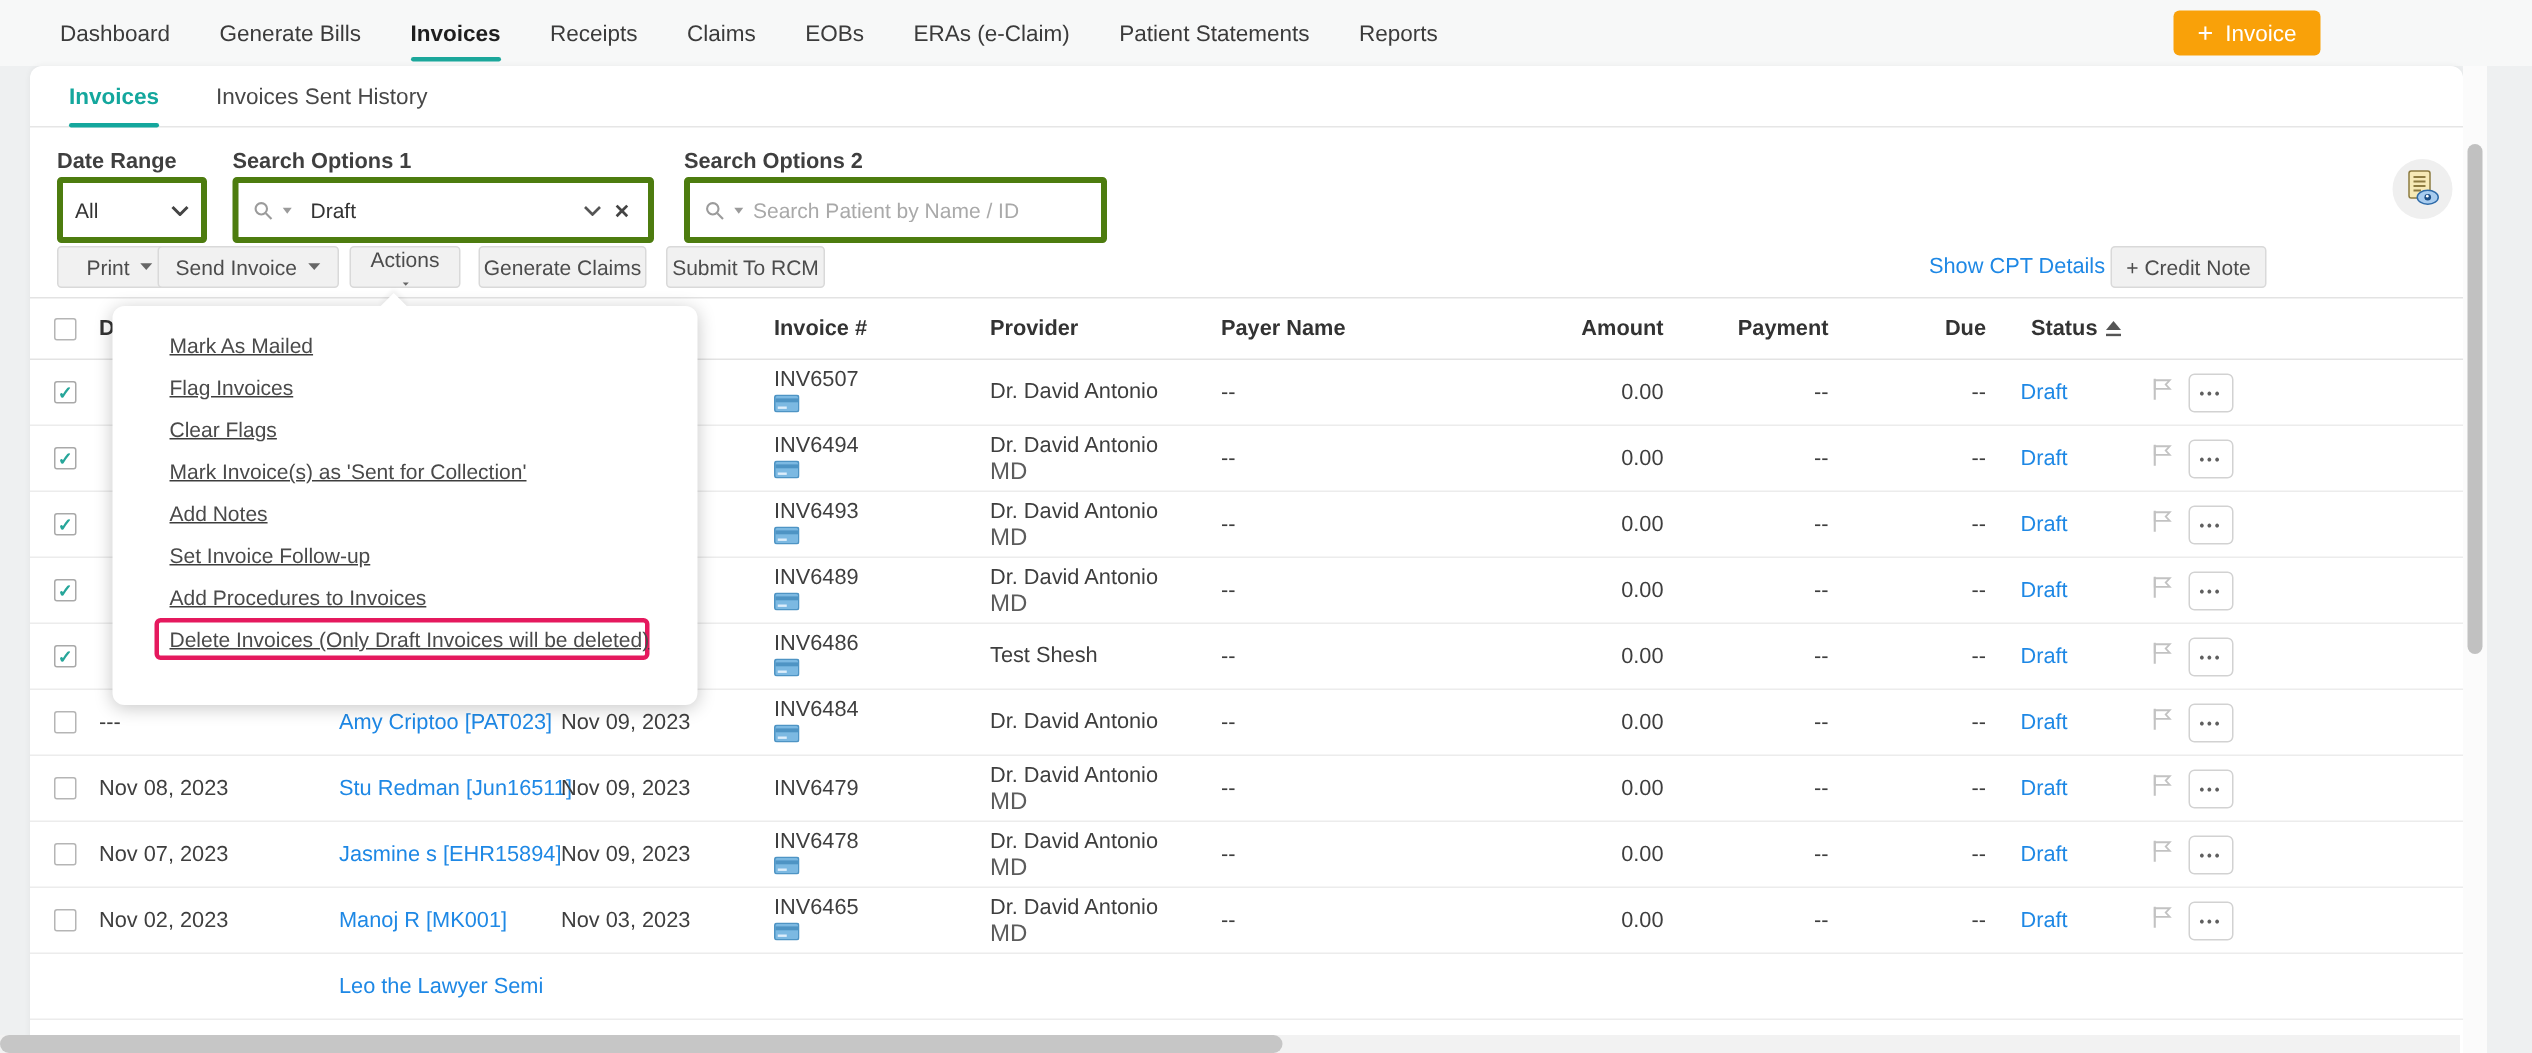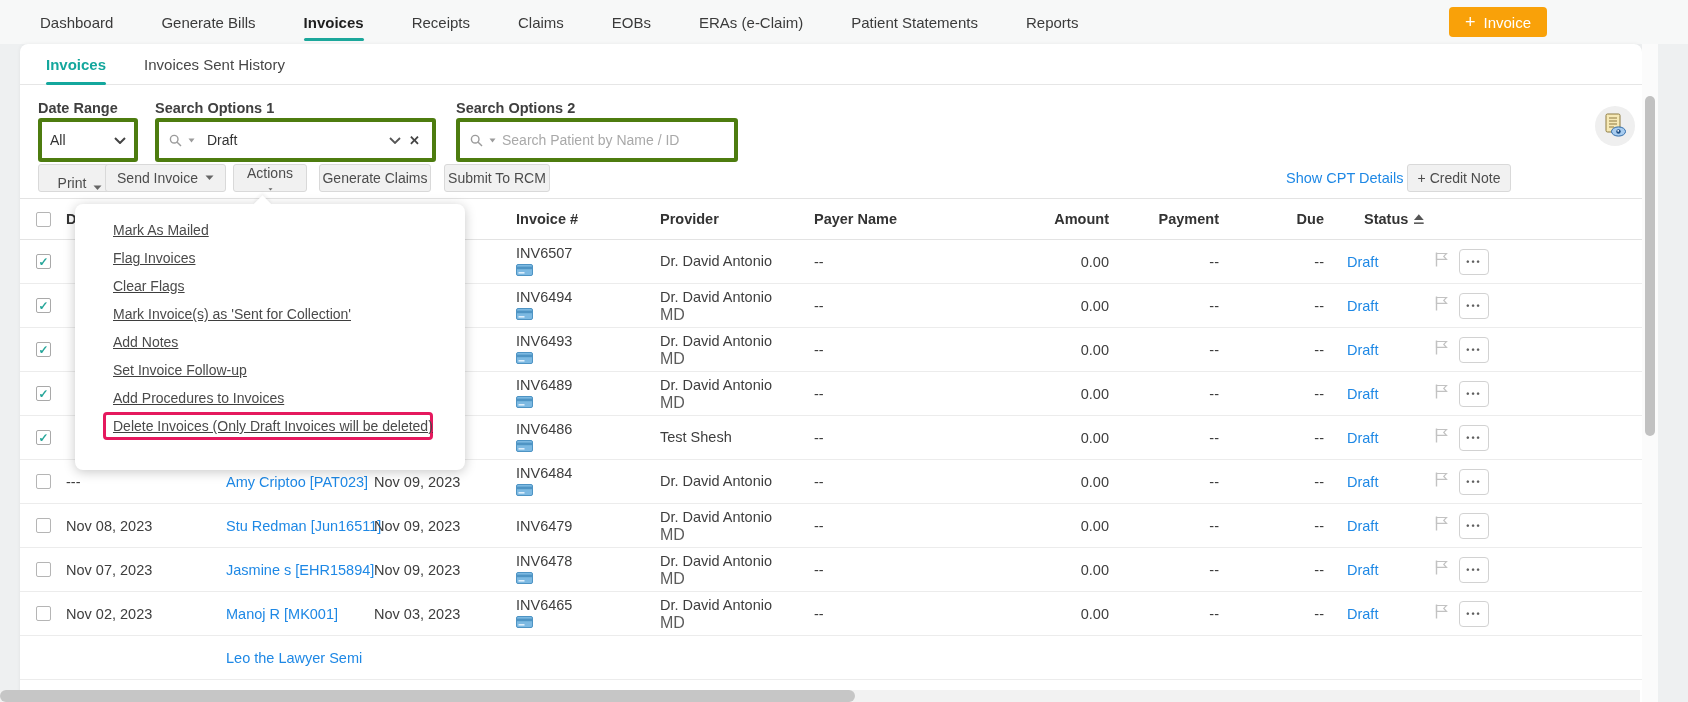--- a/index.html
+++ b/index.html
@@ -58,21 +58,21 @@
   .s2 input::placeholder { color:#a9a9a9; }
   .lbl-dr { left:18px; top:56px; } .lbl-s1 { left:135px; top:56px; } .lbl-s2 { left:436px; top:56px; }
   .clear-x { color:#444; font-size:13px; font-weight:700; cursor:pointer; padding:0 2px; }
   .eye-btn { position:absolute; left:1575px; top:62px; width:40px; height:40px; border-radius:50%;
     background:#efefef; border:none; display:flex; align-items:center; justify-content:center; cursor:pointer; }
 
   
   .tbtn { position:absolute; top:120px; height:28px; border:1px solid #d9d9d9;
     background:#f1f1f1; border-radius:3px; font-size:14px; color:#4c4c4c;
     font-family:inherit; display:flex; align-items:center; justify-content:center; gap:7px; cursor:pointer; }
-  .b-print { left:18px; width:84px;align-items:flex-end; }
+  .b-print { left:18px; width:84px; }
   .b-send  { left:85px; width:121px; }
   .b-actions { left:213px; width:74px;flex-direction:column; }
   .b-gen { left:299px; width:112px; }
   .b-rcm { left:424px; width:106px; }
   .link-cpt { position:absolute; left:1266px; top:126px; font-size:14.5px; color:#1E88E5; cursor:pointer; }
   .b-credit { left:1387px; width:104px; background:#f1f1f1; }
 
   
   .grid { display:grid;
     grid-template-columns:46px 160px 148px 142px 144px 154px 180px 115px 110px 105px 100px 35px 45px 1fr;
@@ -87,21 +87,21 @@
   .cbwrap { padding-left:16px; }
   .cbx { width:15px; height:15px; border:1.5px solid #b5b5b5; border-radius:2px; background:#fff;
     display:flex; align-items:center; justify-content:center; cursor:pointer;
     font-size:12px; font-weight:700; color:transparent; }
   .cbx.checked { color:#26A69A; border-color:#a9a9a9; }
   .plink { color:#1E88E5; cursor:pointer; }
   .invcell { display:flex; flex-direction:column; gap:2px; line-height:16px; }
   .provcell { display:flex; flex-direction:column; line-height:17px; }
   .prov-sub { font-size:16px; color:#5c5c5c; }
   .status-txt { color:#1E88E5; padding-left:23px; display:block; }
-  .st-head { padding-left:40px; display:flex; align-items:center; gap:6px; }
+  .st-head { padding-left:30px; display:flex; align-items:center; gap:6px; }
   .flagbtn, .dotbtn { background:none; border:none; cursor:pointer; font-family:inherit; }
   .dotbtn { width:30px; height:26px; border:1px solid #d2d2d2; border-radius:4px; background:#fff;
     color:#5f5f5f; font-size:9px; letter-spacing:2px; font-weight:700; }
 
   
   .menu-panel { position:absolute; left:75px; top:204px; width:390px; height:266px;
     background:#fff; border-radius:8px; box-shadow:0 2px 12px rgba(0,0,0,.22); z-index:50; }
   .menu-caret { position:absolute; left:181px; top:-6px; width:13px; height:13px; background:#fff;
     transform:rotate(45deg); box-shadow:-2px -2px 3px rgba(0,0,0,.05); }
   .menu-panel ul { list-style:none; padding:12px 0 0 0;text-decoration:underline; }
@@ -113,21 +113,21 @@
   
   .vtrack { position:absolute; left:1642px; top:44px; width:16px; height:658px; background:#fbfbfb; }
   .vthumb { position:absolute; left:3px; top:52px; width:10px; height:340px; background:#c1c1c1; border-radius:5px; }
   .htrack { position:absolute; left:0; top:690px; width:1640px; height:12px; background:#f2f2f2; z-index:60; }
   .hthumb { position:absolute; left:0; top:0; width:855px; height:12px; background:#c6c6c6; border-radius:6px; }
 </style>
 </head>
 <body>
 
 <div class="topnav">
-  <div id="nav-items" style="display:flex;gap:48px;">
+  <div id="nav-items" style="display:flex;gap:33px;">
       <div class="nav-item">Dashboard</div>
       <div class="nav-item">Generate Bills</div>
       <div class="nav-item active">Invoices</div>
       <div class="nav-item">Receipts</div>
       <div class="nav-item">Claims</div>
       <div class="nav-item">EOBs</div>
       <div class="nav-item">ERAs (e-Claim)</div>
       <div class="nav-item">Patient Statements</div>
       <div class="nav-item">Reports</div>
     </div>

